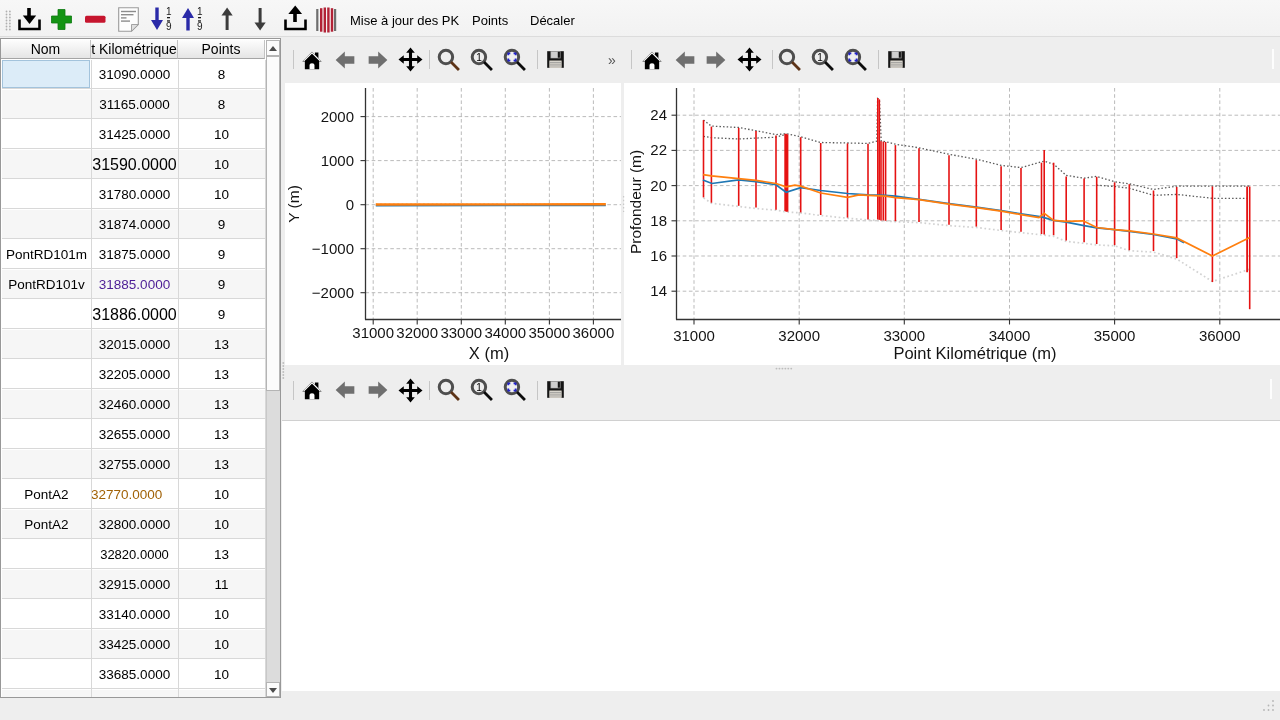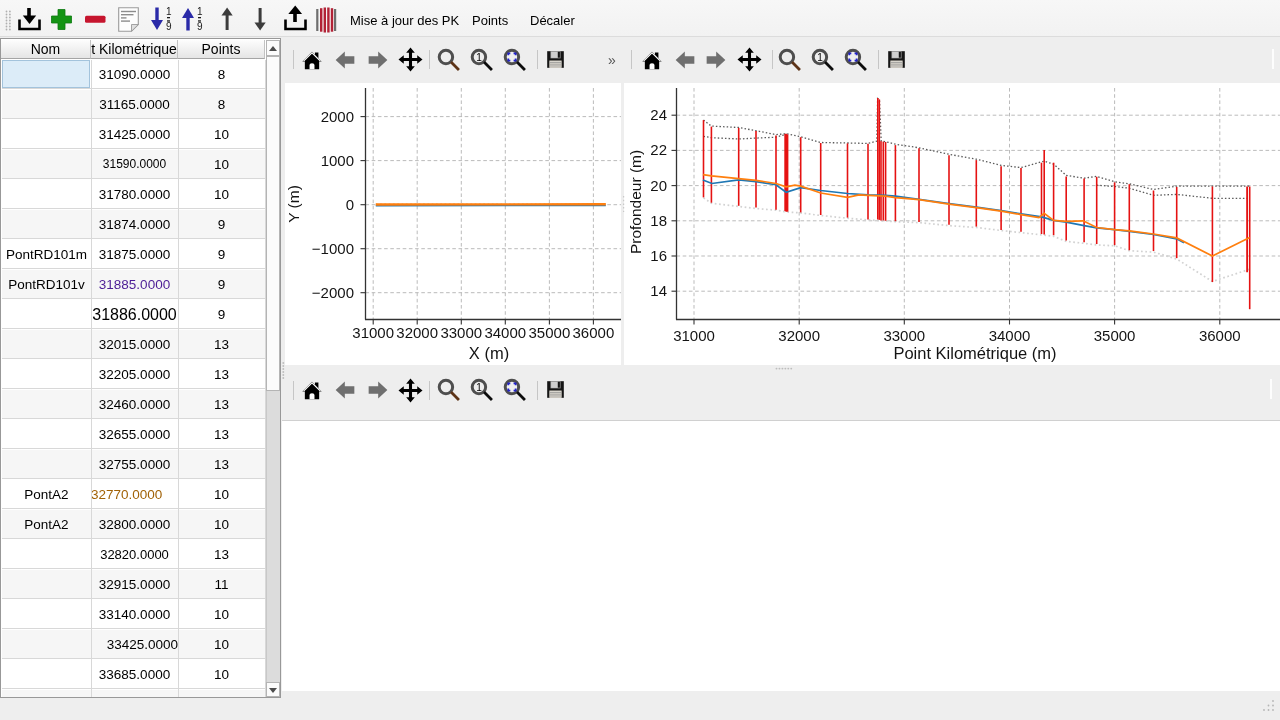--- a/index.html
+++ b/index.html
@@ -140,21 +140,21 @@
 <div style="position:absolute;left:2px;top:60px;width:263px;height:29px;background:#ffffff;border-bottom:1px solid #d8d8d8"></div>
 <div style="position:absolute;left:91px;top:60px;width:87px;height:29px;font-size:13.5px;color:#000;text-align:center;line-height:29px">31090.0000</div>
 <div style="position:absolute;left:178px;top:60px;width:87px;height:29px;font-size:13.5px;color:#000;text-align:center;line-height:29px">8</div>
 <div style="position:absolute;left:2px;top:90px;width:263px;height:29px;background:#f6f6f6;border-bottom:1px solid #d8d8d8"></div>
 <div style="position:absolute;left:91px;top:90px;width:87px;height:29px;font-size:13.5px;color:#000;text-align:center;line-height:29px">31165.0000</div>
 <div style="position:absolute;left:178px;top:90px;width:87px;height:29px;font-size:13.5px;color:#000;text-align:center;line-height:29px">8</div>
 <div style="position:absolute;left:2px;top:120px;width:263px;height:29px;background:#ffffff;border-bottom:1px solid #d8d8d8"></div>
 <div style="position:absolute;left:91px;top:120px;width:87px;height:29px;font-size:13.5px;color:#000;text-align:center;line-height:29px">31425.0000</div>
 <div style="position:absolute;left:178px;top:120px;width:87px;height:29px;font-size:13.5px;color:#000;text-align:center;line-height:29px">10</div>
 <div style="position:absolute;left:2px;top:150px;width:263px;height:29px;background:#f6f6f6;border-bottom:1px solid #d8d8d8"></div>
-<div style="position:absolute;left:91px;top:150px;width:87px;height:29px;font-size:12px;color:#000;text-align:center;line-height:29px">31590.0000</div>
+<div style="position:absolute;left:91px;top:150px;width:87px;height:29px;font-size:16px;color:#000;text-align:center;line-height:29px">31590.0000</div>
 <div style="position:absolute;left:178px;top:150px;width:87px;height:29px;font-size:13.5px;color:#000;text-align:center;line-height:29px">10</div>
 <div style="position:absolute;left:2px;top:180px;width:263px;height:29px;background:#ffffff;border-bottom:1px solid #d8d8d8"></div>
 <div style="position:absolute;left:91px;top:180px;width:87px;height:29px;font-size:13.5px;color:#000;text-align:center;line-height:29px">31780.0000</div>
 <div style="position:absolute;left:178px;top:180px;width:87px;height:29px;font-size:13.5px;color:#000;text-align:center;line-height:29px">10</div>
 <div style="position:absolute;left:2px;top:210px;width:263px;height:29px;background:#f6f6f6;border-bottom:1px solid #d8d8d8"></div>
 <div style="position:absolute;left:91px;top:210px;width:87px;height:29px;font-size:13.5px;color:#000;text-align:center;line-height:29px">31874.0000</div>
 <div style="position:absolute;left:178px;top:210px;width:87px;height:29px;font-size:13.5px;color:#000;text-align:center;line-height:29px">9</div>
 <div style="position:absolute;left:2px;top:240px;width:263px;height:29px;background:#ffffff;border-bottom:1px solid #d8d8d8"></div>
 <div style="position:absolute;left:2px;top:240px;width:89px;height:29px;font-size:13.5px;color:#000;text-align:center;line-height:29px">PontRD101m</div>
 <div style="position:absolute;left:91px;top:240px;width:87px;height:29px;font-size:13.5px;color:#000;text-align:center;line-height:29px">31875.0000</div>
@@ -192,21 +192,21 @@
 <div style="position:absolute;left:2px;top:540px;width:263px;height:29px;background:#ffffff;border-bottom:1px solid #d8d8d8"></div>
 <div style="position:absolute;left:91px;top:540px;width:87px;height:29px;font-size:13px;color:#000;text-align:center;line-height:29px">32820.0000</div>
 <div style="position:absolute;left:178px;top:540px;width:87px;height:29px;font-size:13.5px;color:#000;text-align:center;line-height:29px">13</div>
 <div style="position:absolute;left:2px;top:570px;width:263px;height:29px;background:#f6f6f6;border-bottom:1px solid #d8d8d8"></div>
 <div style="position:absolute;left:91px;top:570px;width:87px;height:29px;font-size:13.5px;color:#000;text-align:center;line-height:29px">32915.0000</div>
 <div style="position:absolute;left:178px;top:570px;width:87px;height:29px;font-size:13.5px;color:#000;text-align:center;line-height:29px">11</div>
 <div style="position:absolute;left:2px;top:600px;width:263px;height:29px;background:#ffffff;border-bottom:1px solid #d8d8d8"></div>
 <div style="position:absolute;left:91px;top:600px;width:87px;height:29px;font-size:13.5px;color:#000;text-align:center;line-height:29px">33140.0000</div>
 <div style="position:absolute;left:178px;top:600px;width:87px;height:29px;font-size:13.5px;color:#000;text-align:center;line-height:29px">10</div>
 <div style="position:absolute;left:2px;top:630px;width:263px;height:29px;background:#f6f6f6;border-bottom:1px solid #d8d8d8"></div>
-<div style="position:absolute;left:91px;top:630px;width:87px;height:29px;font-size:13.5px;color:#000;text-align:right;line-height:29px">33425.0000</div>
+<div style="position:absolute;left:91px;top:630px;width:87px;height:29px;font-size:13.5px;color:#000;text-align:center;line-height:29px">33425.0000</div>
 <div style="position:absolute;left:178px;top:630px;width:87px;height:29px;font-size:13.5px;color:#000;text-align:center;line-height:29px">10</div>
 <div style="position:absolute;left:2px;top:660px;width:263px;height:29px;background:#ffffff;border-bottom:1px solid #d8d8d8"></div>
 <div style="position:absolute;left:91px;top:660px;width:87px;height:29px;font-size:13.5px;color:#000;text-align:center;line-height:29px">33685.0000</div>
 <div style="position:absolute;left:178px;top:660px;width:87px;height:29px;font-size:13.5px;color:#000;text-align:center;line-height:29px">10</div>
 <div style="position:absolute;left:2px;top:690px;width:263px;height:7px;background:#f6f6f6"></div>
 <div style="position:absolute;left:90.5px;top:60px;width:1px;height:637px;background:#d8d8d8"></div>
 <div style="position:absolute;left:177.5px;top:60px;width:1px;height:637px;background:#d8d8d8"></div>
 <div style="position:absolute;left:264.5px;top:60px;width:1px;height:637px;background:#d8d8d8"></div>
 <div style="position:absolute;left:2px;top:60px;width:88px;height:28px;background:#dcecf8;border:1px solid #a3c3dc;box-sizing:border-box"></div>
 <div style="position:absolute;left:266px;top:40px;width:14px;height:657px;background:#dcdcdc;border-left:1px solid #c8c8c8;box-sizing:border-box"></div>

